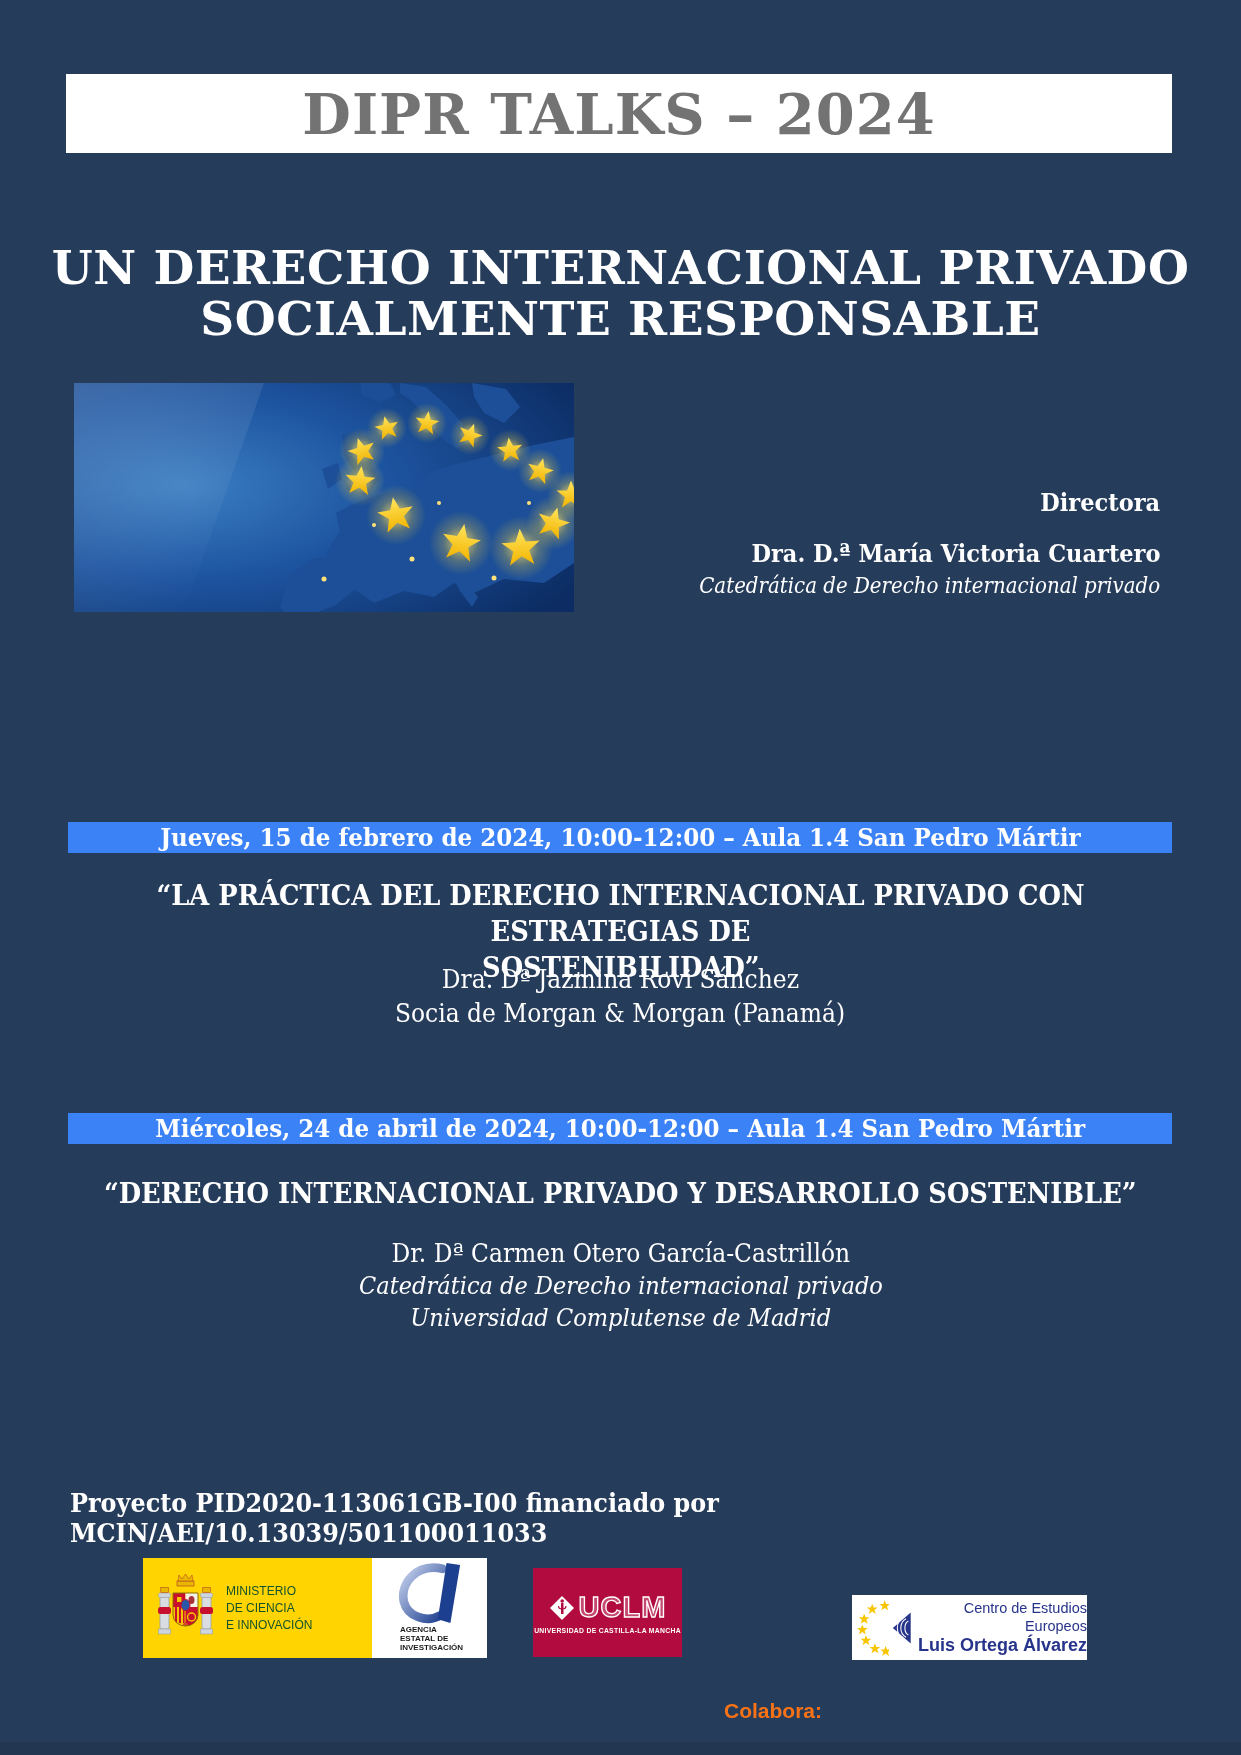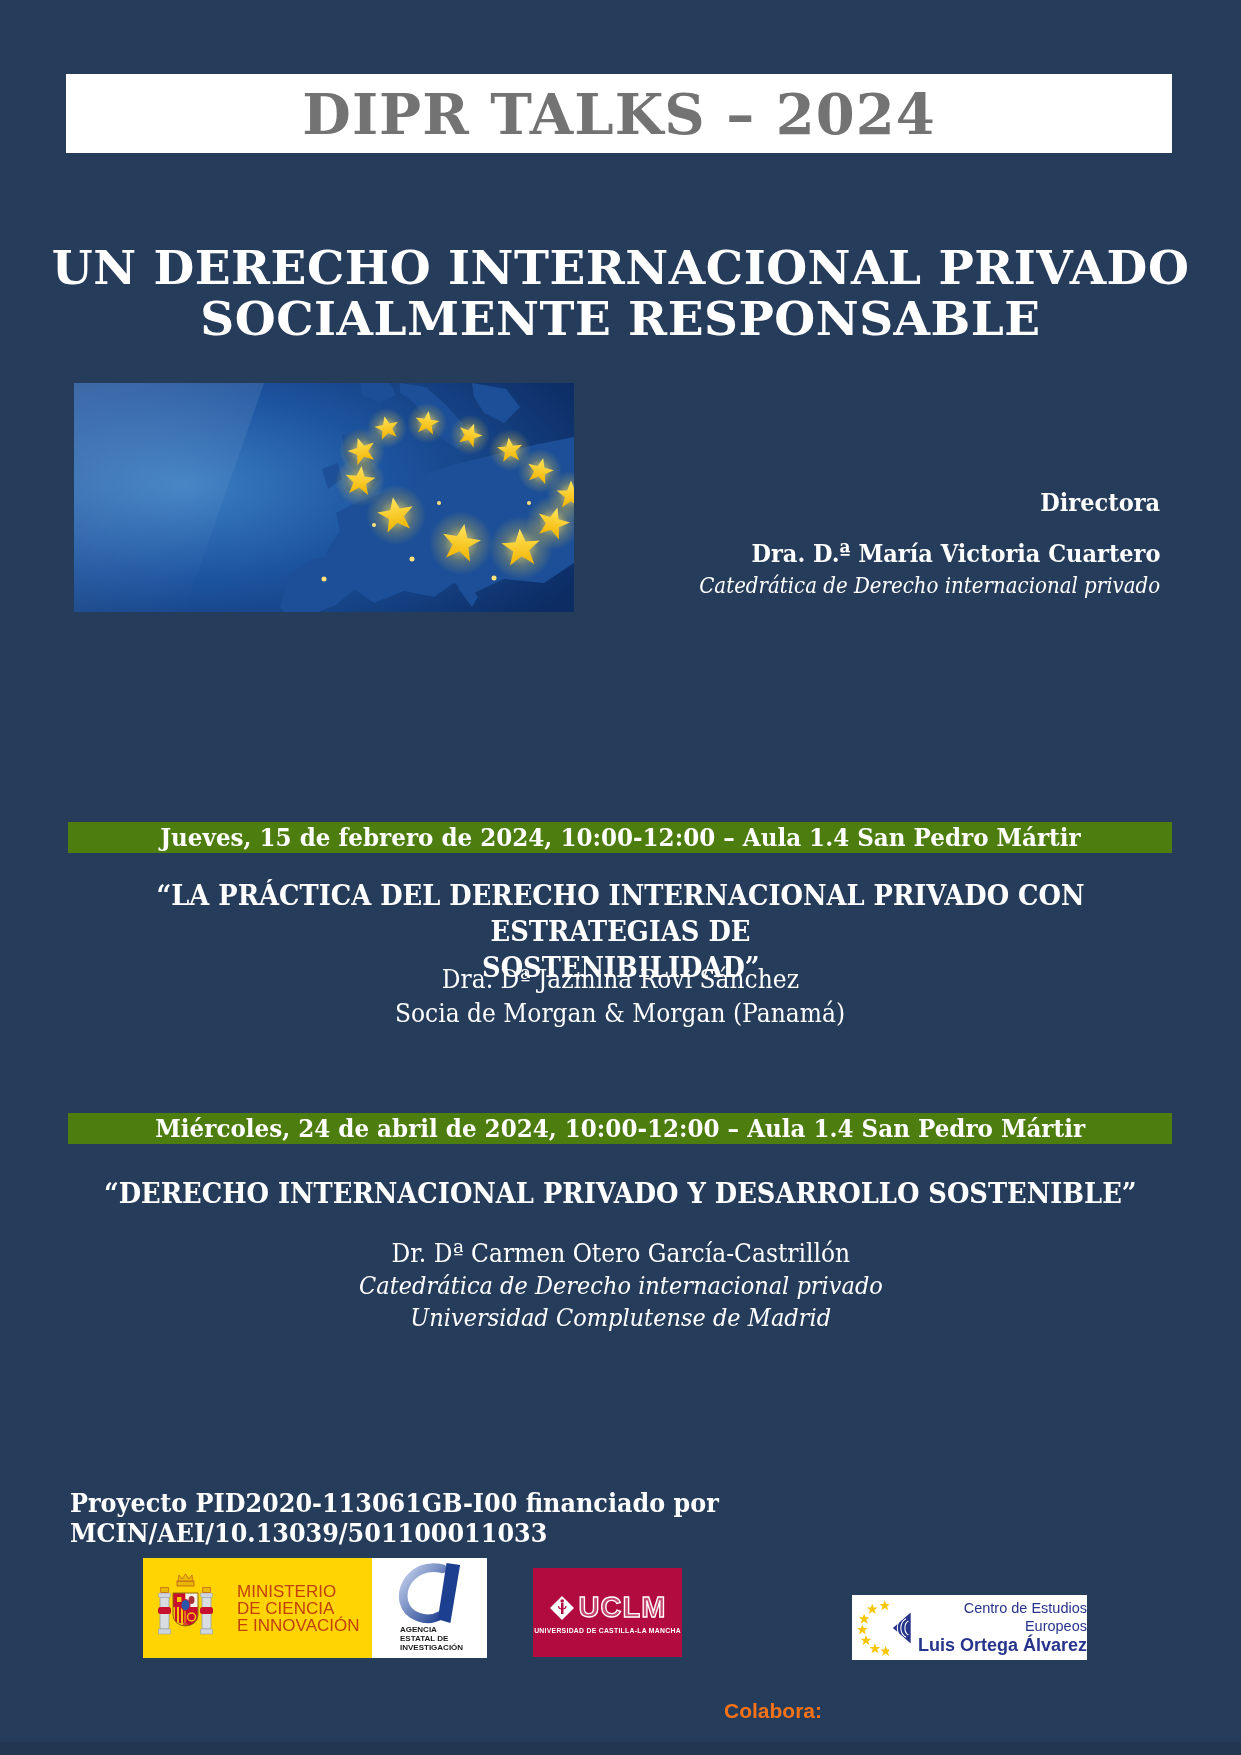--- a/index.html
+++ b/index.html
@@ -25,21 +25,21 @@
   .eu-img svg { display:block; width:100%; height:100%; }
 
   
   .director { position:absolute; right:81px; top:488px; text-align:right; }
   .director .d-label { font-size:25px; font-weight:bold; line-height:30px; margin-bottom:21px; }
   .director .d-name  { font-size:25px; font-weight:bold; line-height:30px; margin-bottom:3px; }
   .director .d-role  { font-size:22px; font-style:italic; line-height:28px; }
   .cr { display:inline-block; transform:scaleX(0.9); transform-origin:100% 50%; }
 
   
-  .banner { position:absolute; left:68px; width:1104px; height:31px; background:#4d7c0f;
+  .banner { position:absolute; left:68px; width:1104px; height:31px; background:#3b82f6;
             display:flex; align-items:center; justify-content:center;
             font-weight:bold; font-size:24px; }
   .banner1 { top:822px; }
   .banner2 { top:1113px; }
   .cb { display:inline-block; transform:scaleX(0.96); }
 
   
   .session-title { position:absolute; left:40px; width:1161px; text-align:center;
                    font-weight:bold; font-size:28px; line-height:36px; }
   .st1 { top:878px; }
@@ -55,22 +55,22 @@
   .cs { display:inline-block; transform:scaleX(0.9); }
 
   
   .funding { position:absolute; left:70px; top:1488px; font-weight:bold; font-size:26px; }
   .cl { display:inline-block; transform:scaleX(0.92); transform-origin:0 50%; }
 
   
   .logo-min { position:absolute; left:143px; top:1558px; width:344px; height:100px; display:flex; }
   .min-yellow { width:229px; background:#ffd400; display:flex; align-items:center; }
   .min-coat { margin-left:15px; }
-  .min-text { margin-left:24px; font-family:"Liberation Sans", sans-serif;
-              font-size:17px; line-height:17px; color:#c2410c; }
+  .min-text { margin-left:13px; font-family:"Liberation Sans", sans-serif;
+              font-size:12px; line-height:17px; color:#14532d; }
   .min-white { width:115px; background:#ffffff; position:relative; }
   .aei-swoosh { position:absolute; left:20px; top:3px; }
   .aei-text { position:absolute; left:28px; bottom:6px; font-family:"Liberation Sans", sans-serif;
               font-size:8px; font-weight:bold; line-height:9px; color:#1a1a1a; }
 
   .logo-uclm { position:absolute; left:533px; top:1568px; width:149px; height:89px;
                background:#b10b3f; display:flex; flex-direction:column;
                align-items:center; justify-content:center; }
   .uclm-row { display:flex; align-items:center; gap:4px; }
   .uclm-word { font-family:"Liberation Sans", sans-serif; font-size:29px; font-weight:bold;

